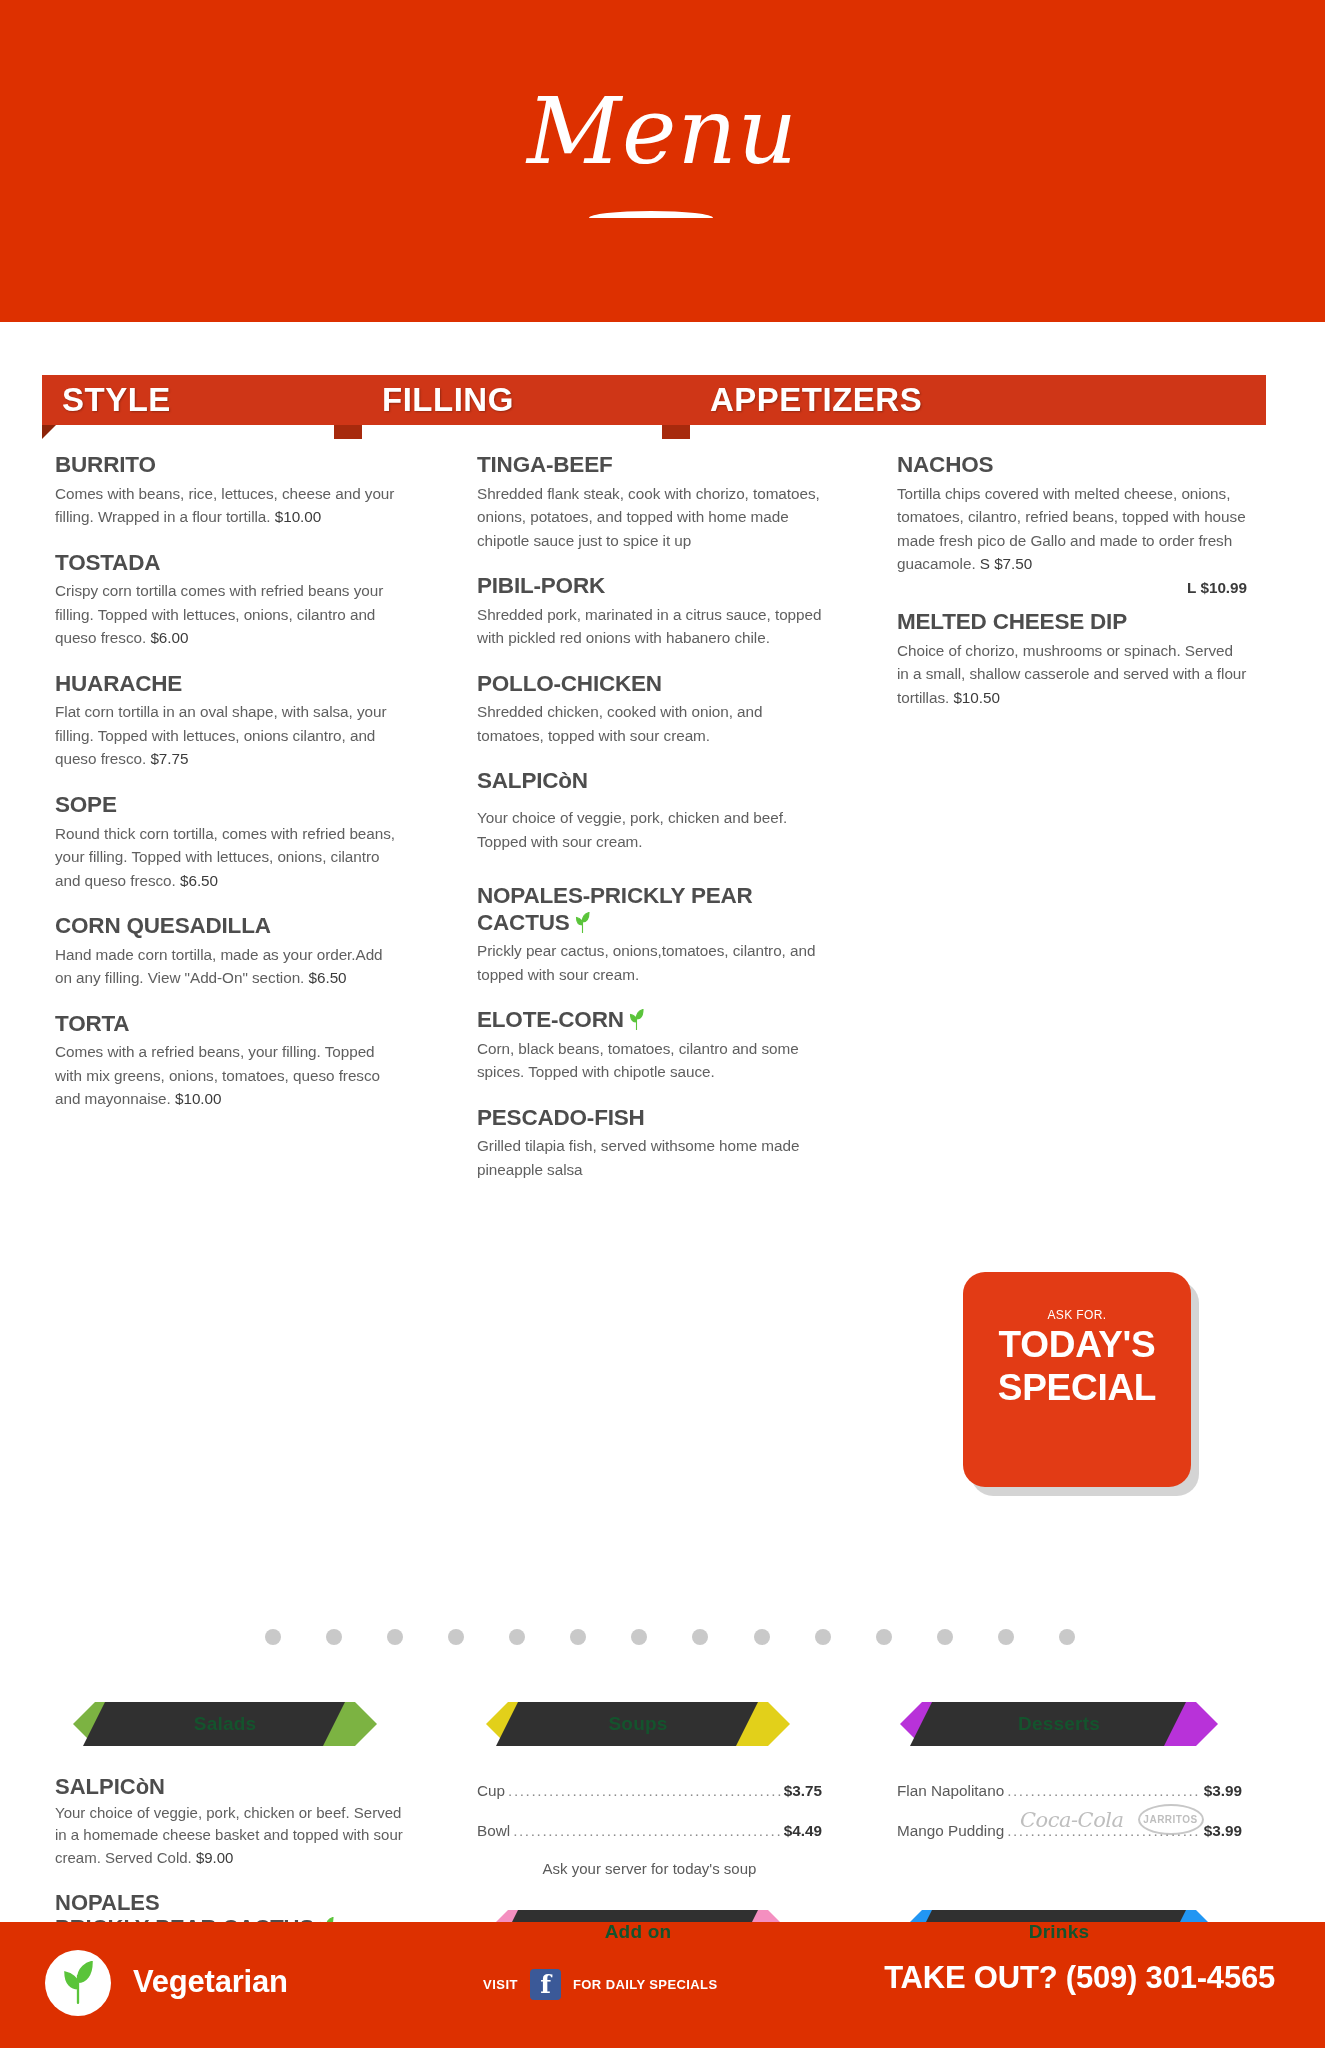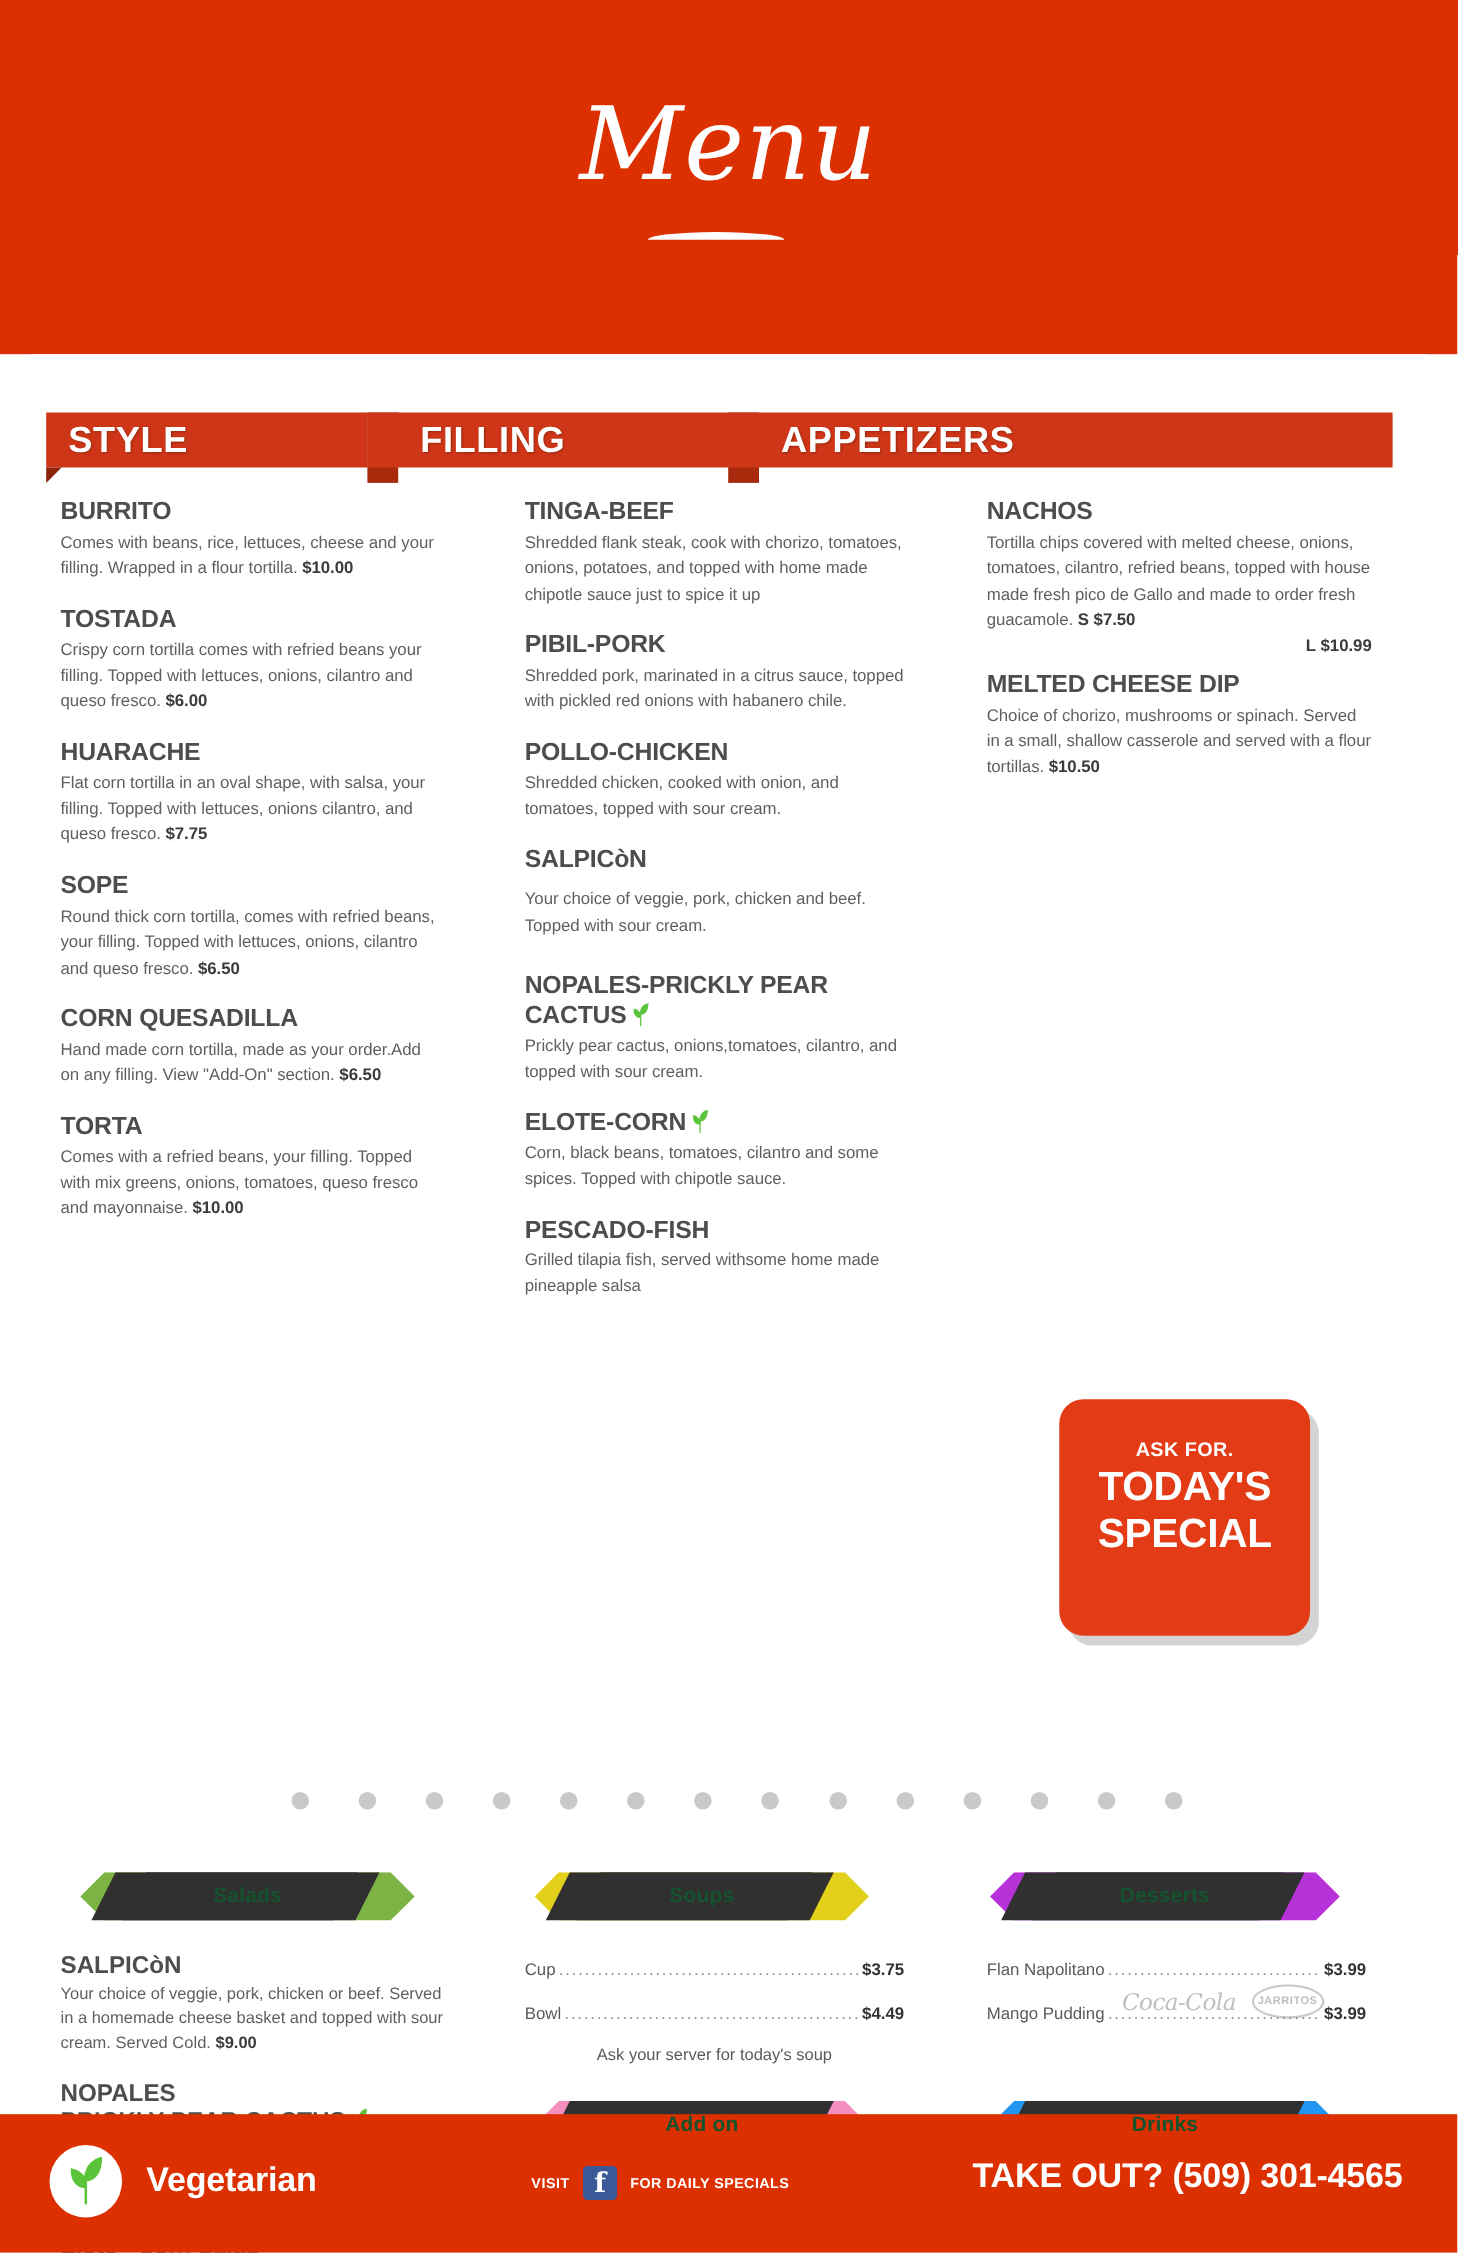--- a/index.html
+++ b/index.html
@@ -113,21 +113,21 @@
     line-height: 1.18;
     margin-bottom: 3px;
     letter-spacing: -0.2px;
   }
   .item-desc {
     font-size: 15.3px;
     color: #5f5f5f;
     line-height: 1.54;
     letter-spacing: -0.05px;
   }
-  .price { font-weight: bold; color: #3b3b3b; white-space: nowrap; }
+  .price { font-weight: normal; color: #3b3b3b; white-space: nowrap; }
   .price-right {
     display: block;
     text-align: right;
     font-weight: bold;
     color: #3b3b3b;
   }
 
   
   .veg-leaf {
     display: inline-block;
@@ -144,22 +144,22 @@
     width: 228px;
     height: 215px;
     background: #e23b15;
     border-radius: 22px;
     box-shadow: 8px 9px 0 rgba(0,0,0,0.17);
     color: #ffffff;
     text-align: center;
     padding-top: 37px;
   }
   .special-small {
-    font-size: 18px;
-    font-weight: bold;
+    font-size: 12px;
+    font-weight: normal;
     letter-spacing: 0.4px;
     line-height: 1.1;
   }
   .special-big {
     font-size: 37px;
     font-weight: bold;
     line-height: 1.04;
     letter-spacing: -0.3px;
     margin-top: 4px;
   }

